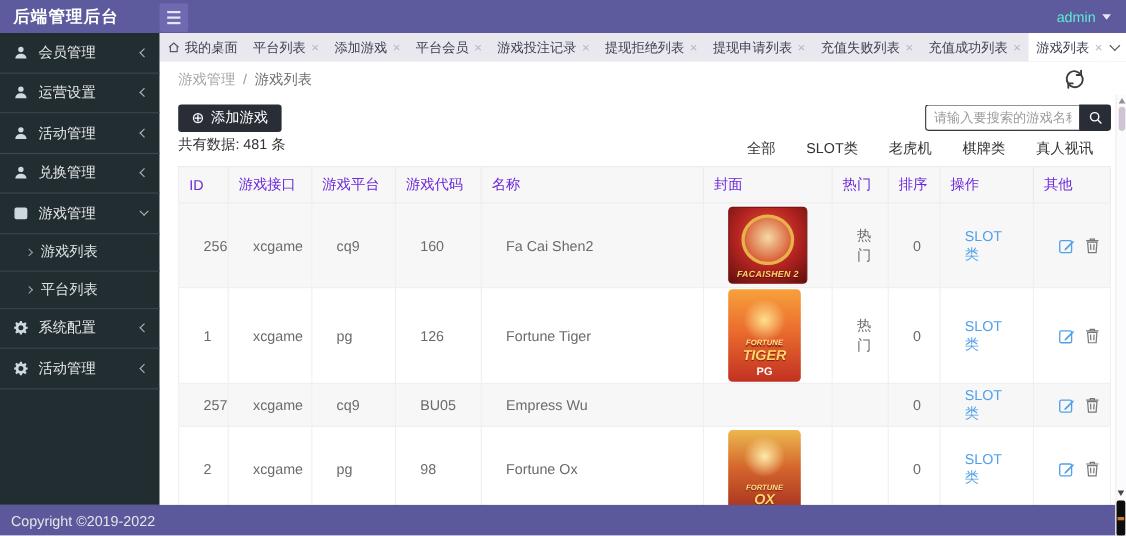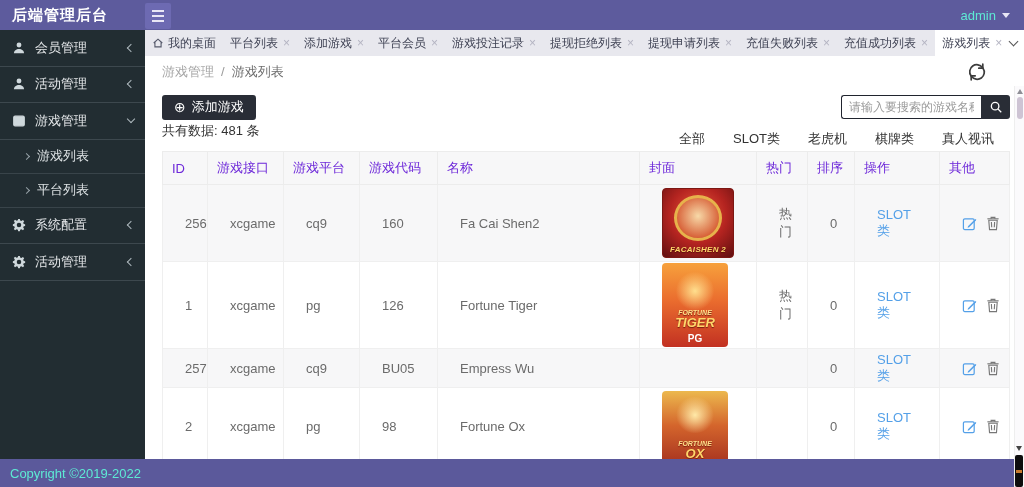--- a/index.html
+++ b/index.html
@@ -62,21 +62,21 @@
     border:none; font-size:13px; padding:0 12px; height:25px; border-radius:3px; cursor:pointer;
     font-family:inherit; }
   .plus-glyph { font-size:14px; line-height:1; color:#fff; }
   .search-group { margin-left:auto; display:flex; height:24px; }
   .search-input { width:140px; height:24px; border:1px solid #20242e; border-right:none;
     border-radius:3px 0 0 3px; font-size:12px; padding:0 7px; color:#333; outline:none; font-family:inherit; }
   .search-input::placeholder { color:#9b9b9b; }
   .search-btn { width:29px; height:24px; background:#292d36; border:none; border-radius:0 3px 3px 0;
     display:flex; align-items:center; justify-content:center; cursor:pointer; }
 
-  .info-filter-row { display:flex; align-items:flex-end; margin-top:2px; height:26px; padding-right:16px; }
+  .info-filter-row { display:flex; align-items:center; margin-top:2px; height:26px; padding-right:16px; }
   .total-text { font-size:13px; color:#333; align-self:flex-start; }
   .filters { margin-left:auto; display:flex; gap:28px; font-size:13px; color:#333; }
   .filters span { cursor:pointer; }
 
   
   table.games { border-collapse:collapse; width:847px; margin-top:3px; table-layout:fixed;
     border:1px solid #ececec; font-size:13px; }
   table.games th { background:#f7f7f8; color:#6d28d9; font-weight:normal; text-align:left;
     height:33px; padding:0 9px; border:1px solid #ececec; }
   table.games td { color:#6b6b6b; padding:0 22px; border:1px solid #efefef; vertical-align:middle; }
@@ -107,21 +107,21 @@
   .cover-lines { position:relative; text-align:center; line-height:1.05; padding-bottom:2px; }
   .cover-lines .l1 { font-size:7px; font-weight:bold; font-style:italic; color:#ffe08a; text-shadow:0 1px 1px #7a1d10; display:block; }
   .cover-lines .l2 { font-size:13px; font-weight:bold; font-style:italic; color:#ffd76a; text-shadow:0 1px 1px #7a1d10; display:block; }
   .brand-pg { position:relative; font-size:10px; font-weight:bold; color:#fff; padding:1px 0 3px; }
   .cover-ox { width:66px; height:72px; background:linear-gradient(180deg, #ecb84e 0%, #d4652c 48%, #a83420 100%); }
   .cover-ox .glow { position:absolute; top:6px; left:13px; width:40px; height:36px; border-radius:50%;
     background:radial-gradient(circle, #ffe9a8 0%, rgba(255,210,120,0) 70%); }
 
   
   .footer { position:absolute; bottom:0; left:0; width:1024px; height:28px; background:#5b599b;
-    z-index:30; display:flex; align-items:center; padding-left:10px; color:#5eead4; font-size:13px; }
+    z-index:30; display:flex; align-items:center; padding-left:10px; color:#e5e5e5; font-size:13px; }
 
   
   .vscroll { position:absolute; top:86px; right:0; width:10px; bottom:0; background:#fbfafc;
     border-left:1px solid #eeeeee; z-index:35; }
   .vs-up { width:0; height:0; border-left:3.5px solid transparent; border-right:3.5px solid transparent;
     border-bottom:5px solid #8f8f96; margin:3px auto 3px; }
   .vs-thumb { width:6px; height:22px; margin:0 auto; background:#cec4d4; border-radius:3px; }
   .vs-down { position:absolute; bottom:36px; left:1px; width:0; height:0;
     border-left:3.5px solid transparent; border-right:3.5px solid transparent; border-top:5px solid #444; }
   .mini-scroll { position:absolute; bottom:0; right:1px; width:8px; height:32px; background:#0d0d0d;
@@ -157,21 +157,41 @@
       <span>会员管理</span>
       <span class="chev left"></span>
     </div>
     <div class="side-item">
       <span class="icn">
           <svg viewBox="0 0 16 16">
             <circle cx="8" cy="4.6" r="2.8"></circle>
             <path d="M2.2 14c0-3 2.7-5 5.8-5s5.8 2 5.8 5z"></path>
           </svg>
         </span>
+      <span>运营设置</span>
+      <span class="chev left"></span>
+    </div>
+    <div class="side-item">
+      <span class="icn">
+          <svg viewBox="0 0 16 16">
+            <circle cx="8" cy="4.6" r="2.8"></circle>
+            <path d="M2.2 14c0-3 2.7-5 5.8-5s5.8 2 5.8 5z"></path>
+          </svg>
+        </span>
       <span>活动管理</span>
+      <span class="chev left"></span>
+    </div>
+    <div class="side-item">
+      <span class="icn">
+          <svg viewBox="0 0 16 16">
+            <circle cx="8" cy="4.6" r="2.8"></circle>
+            <path d="M2.2 14c0-3 2.7-5 5.8-5s5.8 2 5.8 5z"></path>
+          </svg>
+        </span>
+      <span>兑换管理</span>
       <span class="chev left"></span>
     </div>
     <div class="side-item">
       <span class="icn">
           <svg viewBox="0 0 16 16" fill="none" stroke="#cfd8dc" stroke-width="1.4">
             <rect x="2" y="2.5" width="12" height="11" rx="1.5"></rect>
             <line x1="4.5" y1="6" x2="11.5" y2="6"></line>
             <line x1="4.5" y1="9" x2="11.5" y2="9"></line>
           </svg>
         </span>

